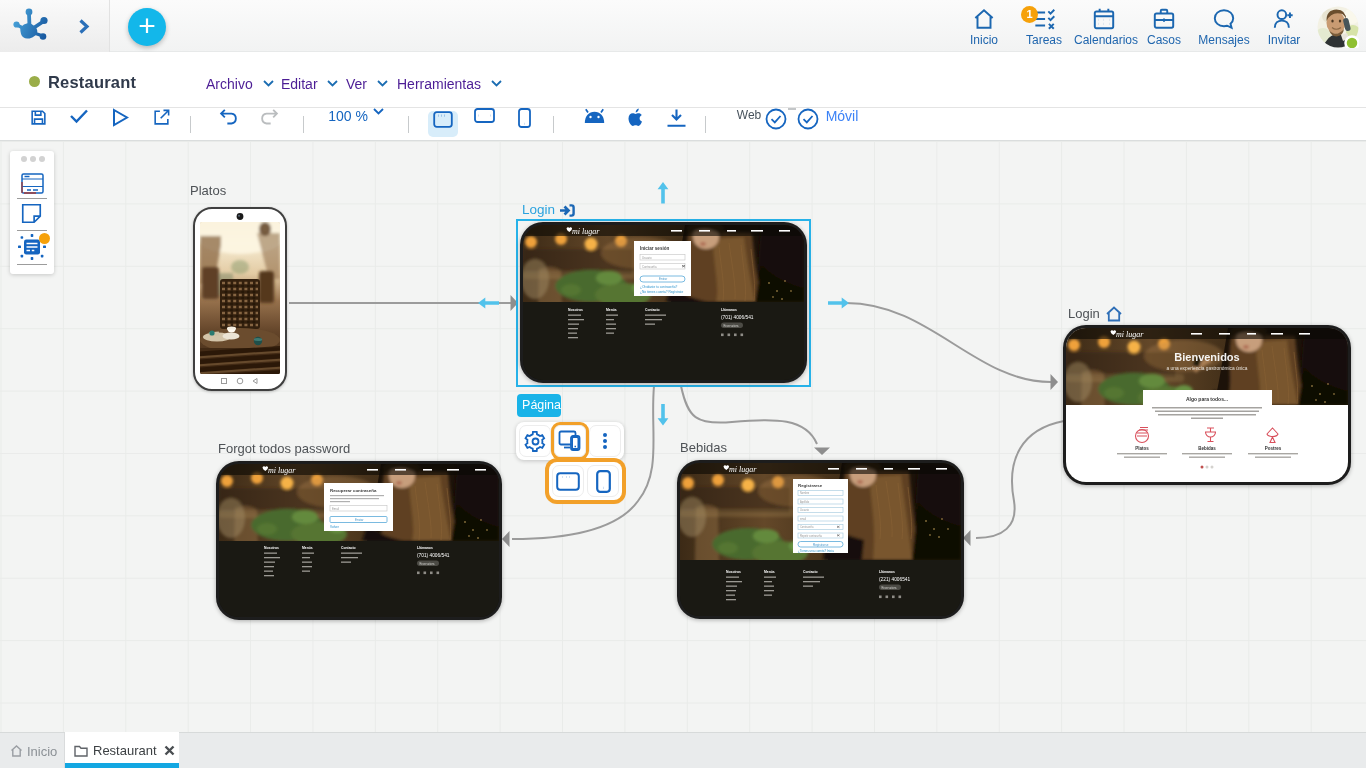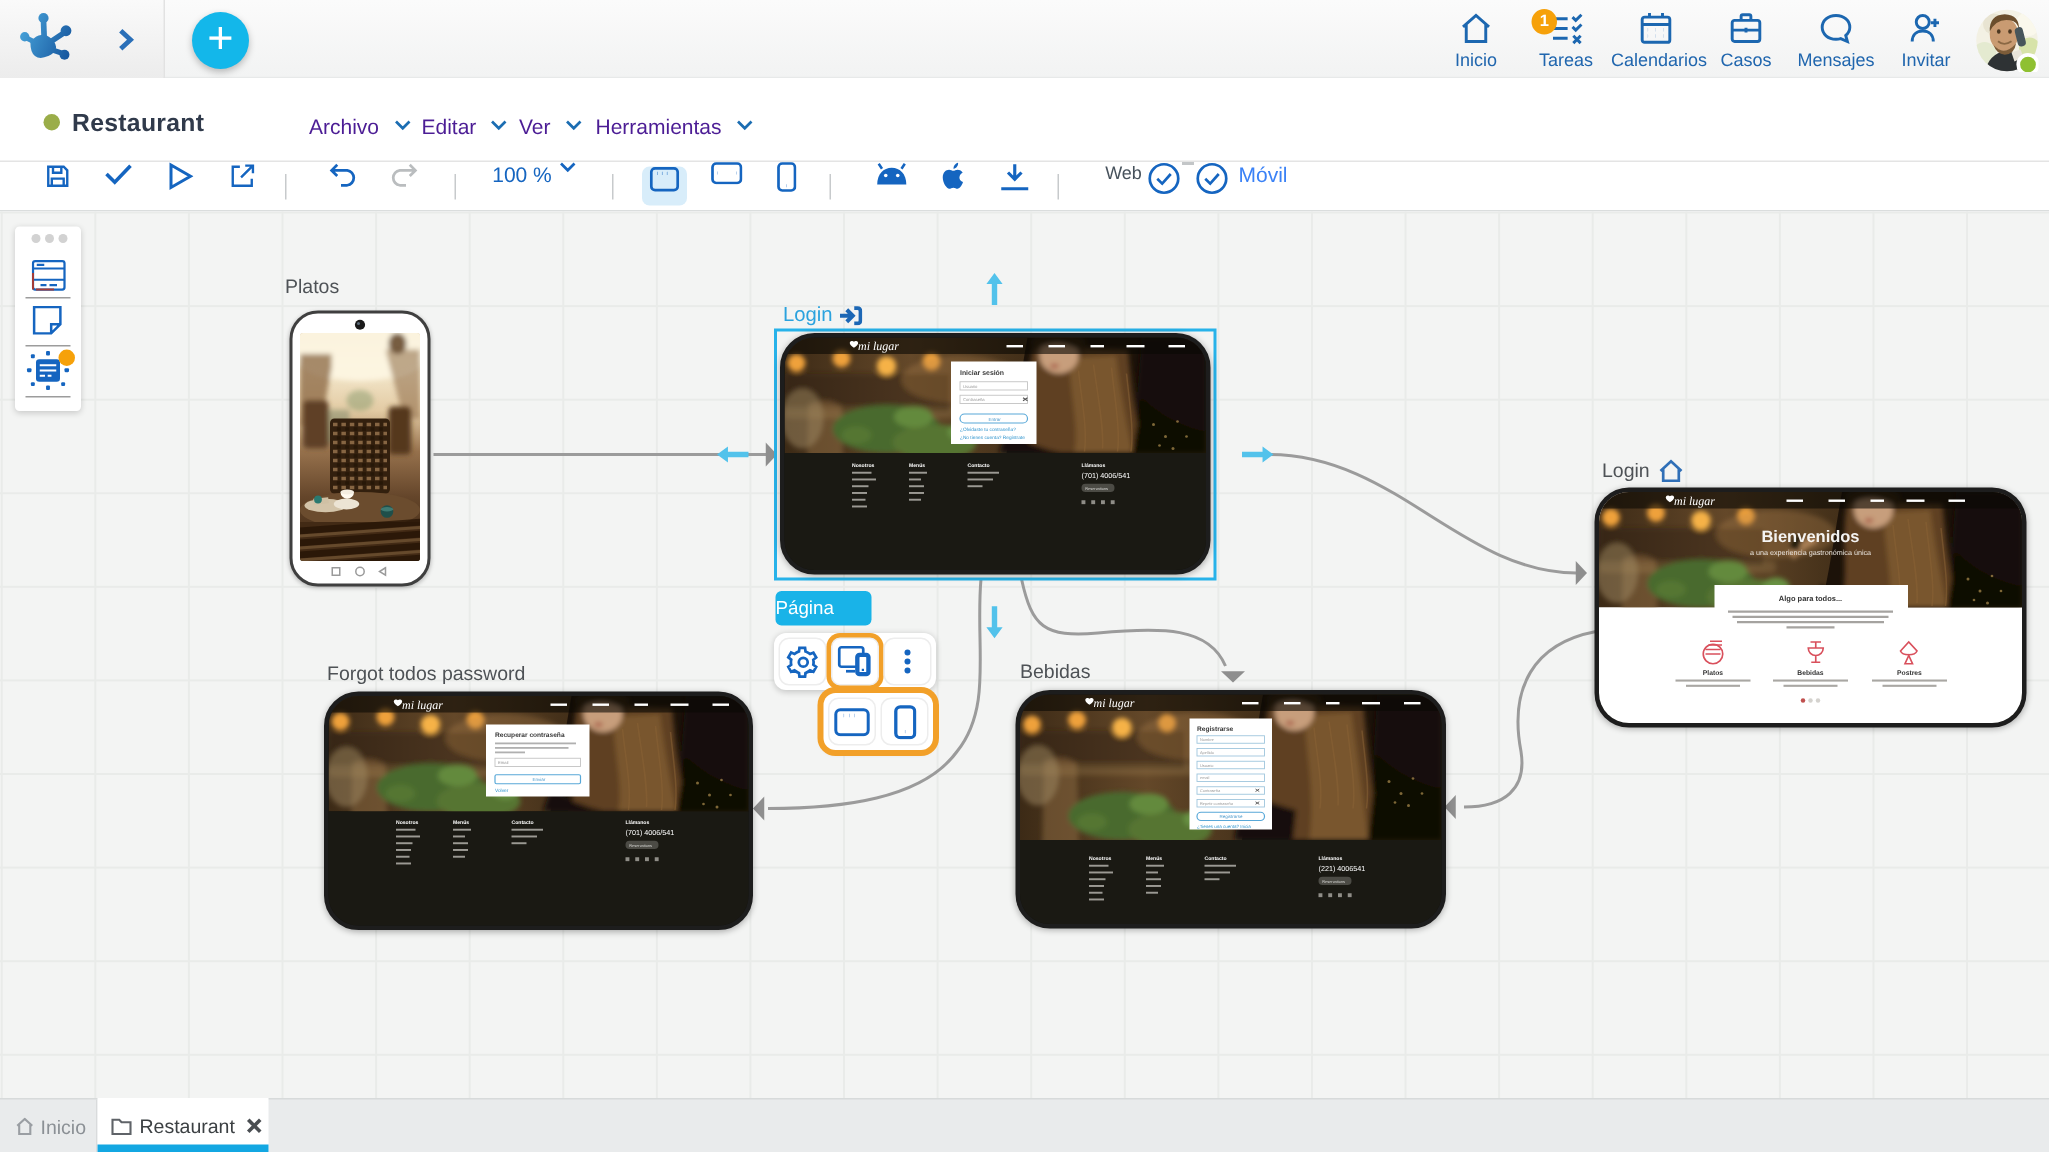--- a/index.html
+++ b/index.html
@@ -31,21 +31,21 @@
 
 #palette{position:absolute;left:10px;top:10px;width:44px;height:123px;background:#fff;border-radius:3px;box-shadow:0 1px 4px rgba(0,0,0,.18)}
 .pdiv{position:absolute;left:7px;width:30px;height:1px;background:#9c9c9c}
 
 #splash{position:absolute;left:193px;top:66px;width:94px;height:184px;background:#fff;border:2px solid #3f3f3f;border-radius:19px;box-shadow:0 1px 3px rgba(0,0,0,.25)}
 
 .wscreen{position:absolute;background:#16150f;border:3px solid #1d1d1d;border-radius:23px;overflow:hidden;box-shadow:0 1px 4px rgba(0,0,0,.3)}
 
 #selrect{position:absolute;left:516px;top:78px;width:295px;height:168px;border:2px solid #27b2e9}
 
-#pagina{position:absolute;left:517px;top:253px;width:64px;height:23px;background:#19b3e8;border-radius:4px;color:#fff;font-size:12.5px;line-height:22px;text-align:left}
+#pagina{position:absolute;left:517px;top:253px;width:44px;height:23px;background:#19b3e8;border-radius:4px;color:#fff;font-size:12.5px;line-height:22px;text-align:right}
 .btnrow{position:absolute;background:#fff;border-radius:8px;box-shadow:0 1px 4px rgba(0,0,0,.2);display:flex;padding:3px;gap:3px}
 .sqbtn{width:32px;height:32px;border:1px solid #ededed;border-radius:7px;background:#fff;display:flex;align-items:center;justify-content:center}
 
 #tabbar{position:absolute;left:0;top:732px;width:1366px;height:36px;background:#e9ebec;border-top:1px solid #d7dada}
 #tab1{position:absolute;left:0;top:0;width:65px;height:36px;border-right:1px solid #d9dbdc;color:#8b9095;font-size:13px;display:flex;align-items:center}
 #tab2{position:absolute;left:65px;top:-1px;width:114px;height:37px;background:#fff;color:#3c4043;font-size:13px;display:flex;align-items:center}
 #tabline{position:absolute;left:65px;top:763px;width:114px;height:5px;background:#13a7e2}
 </style>
 </head>
 <body>

